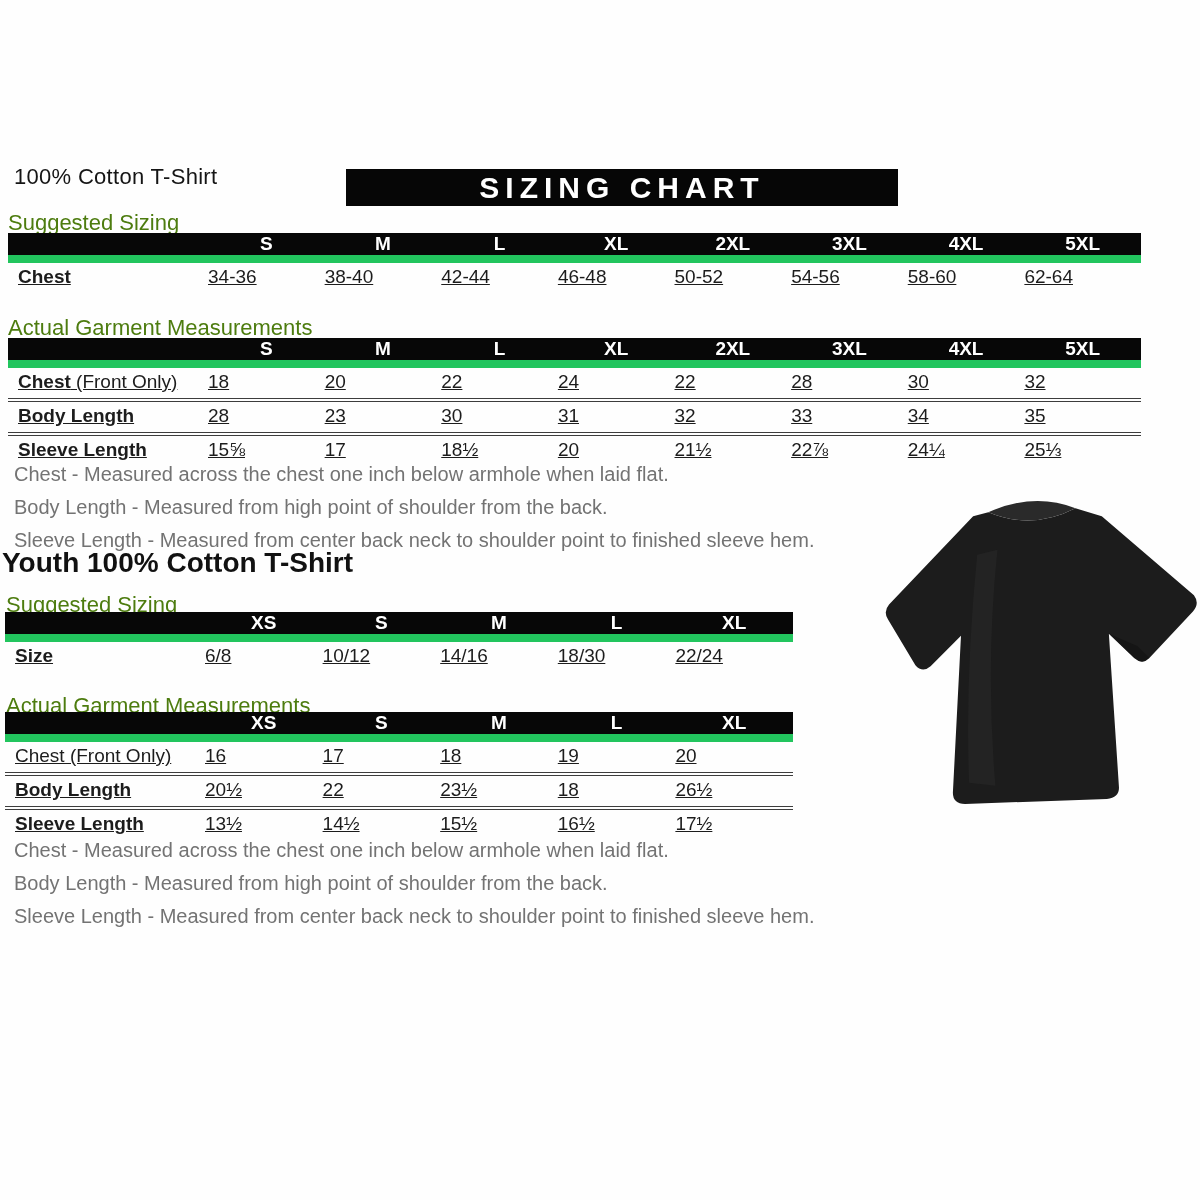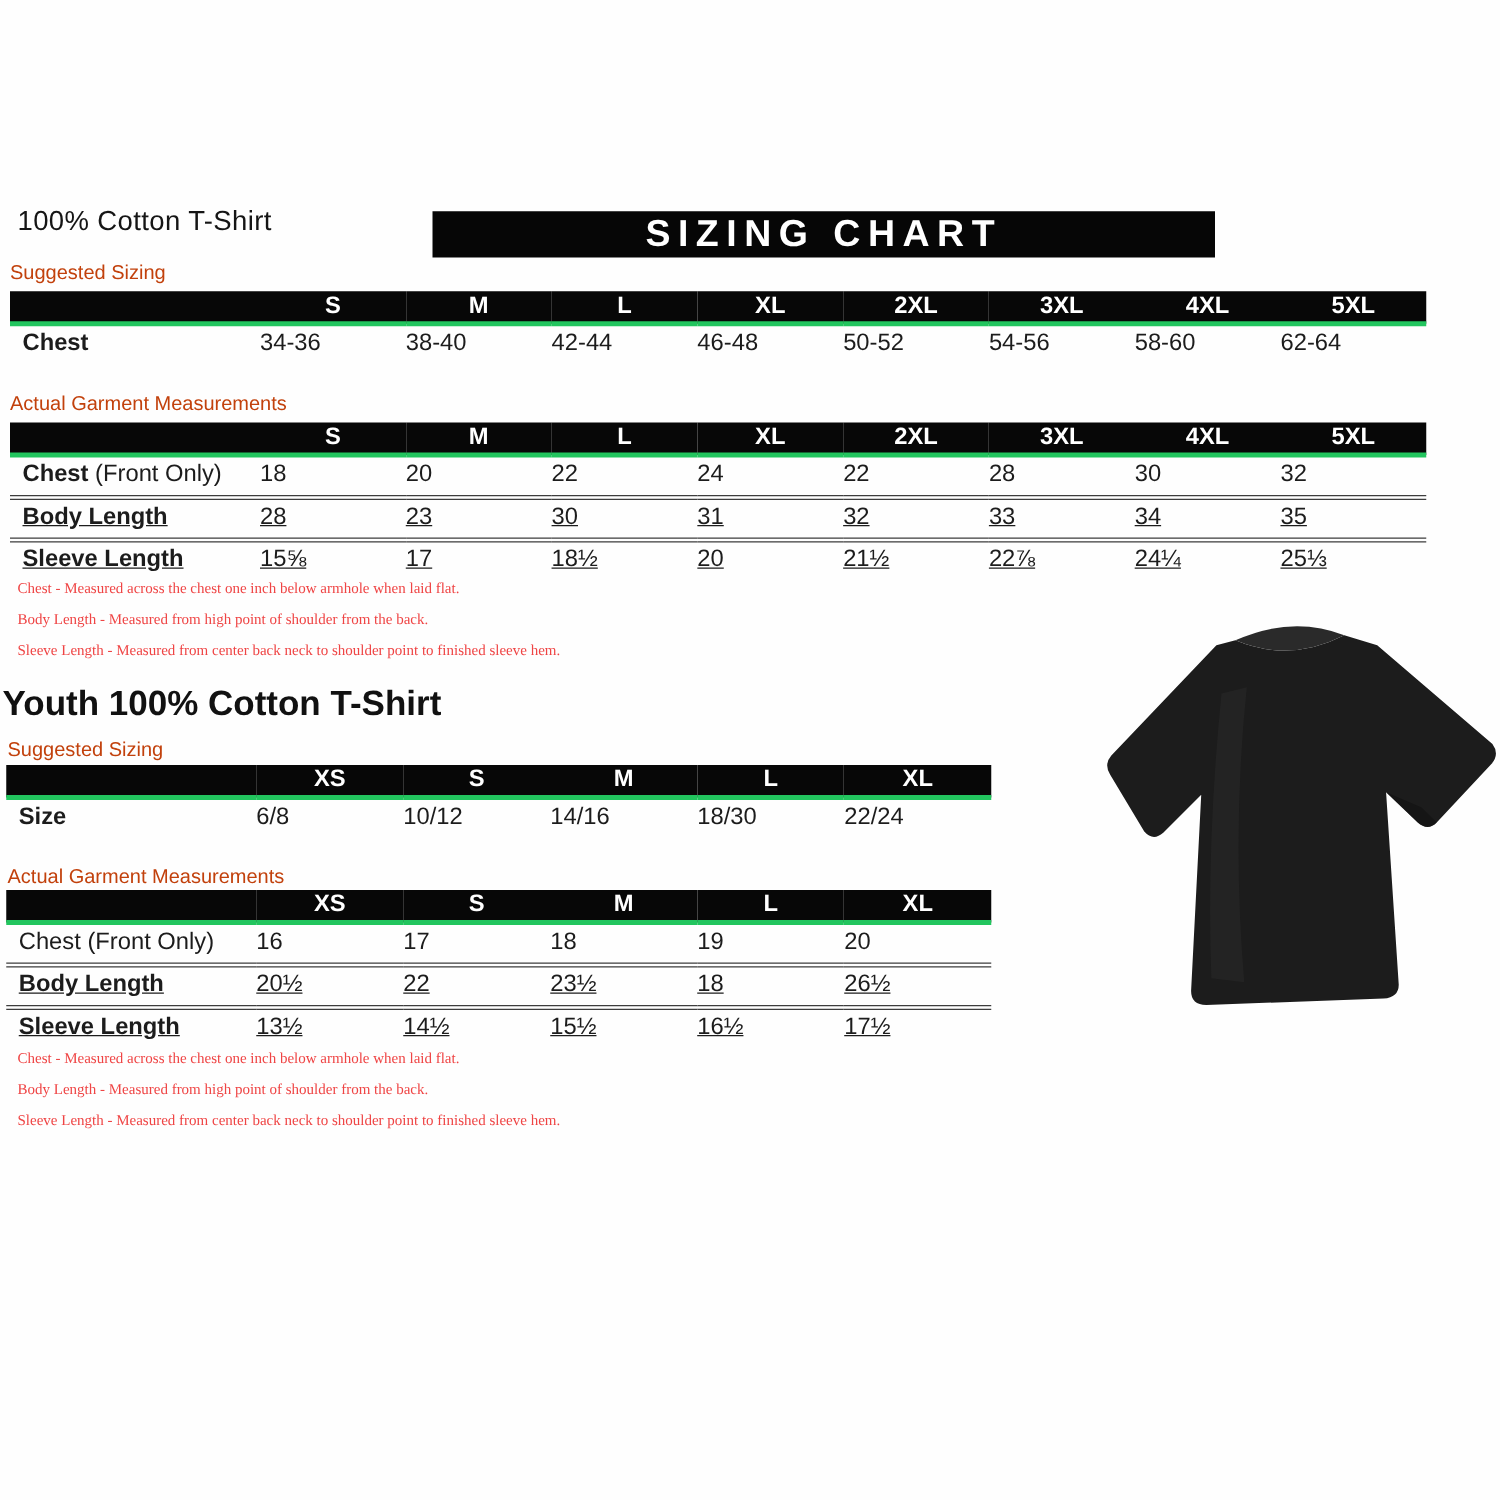--- a/index.html
+++ b/index.html
@@ -15,27 +15,27 @@
 
   .abs { position: absolute; }
 
   #page-title {
     left: 14px; top: 164px;
     font-size: 22px; font-weight: 400;
     letter-spacing: 0.3px; color: #151515;
     margin: 0;
   }
   #sizing-banner {
-    left: 346px; top: 169px; width: 626px; height: 37px;
+    left: 346px; top: 169px; width: 552px; height: 37px;
     background: #060606; color: #ffffff;
     display: flex; align-items: center; justify-content: center;
     font-size: 30px; font-weight: 700; letter-spacing: 6px;
   }
 
-  .section-label { font-size: 16px; color: #c2410c; }
+  .section-label { font-size: 22px; color: #4d7c0f; }
   #adult-suggested-label { left: 8px;  top: 210px; }
   #adult-actual-label    { left: 8px;  top: 315px; }
   #youth-suggested-label { left: 6px;  top: 592px; }
   #youth-actual-label    { left: 6px;  top: 693px; }
 
   #youth-title {
     left: 2px; top: 547px;
     font-size: 28px; font-weight: 700; color: #111;
     margin: 0;
   }
@@ -55,24 +55,24 @@
     font-size: 19px; font-weight: 700;
     text-align: center; height: 26px; padding: 0;
     border-bottom: 2px solid #fdfdfd;
   }
   table.sz td {
     font-size: 19px; text-align: left;
     padding: 3px 0 5px; color: #1c1c1c;
   }
   table.sz td.lbl { text-align: left; padding-left: 10px; }
   table.sz .b { font-weight: 700; }
-  table.sz tbody tr:first-child td { border-top: 4px solid #22c55e; }
+  table.sz tbody tr:first-child td { border-top: 8px solid #22c55e; text-decoration: underline; }
   table.sz tbody tr + tr td { border-top: 4px double #3d3d3d; text-decoration: underline; }
 
-  .notes { left: 14px; font-size: 12px; color: #ef4444; font-family: Liberation Serif, serif; }
+  .notes { left: 14px; font-size: 20px; color: #737373; }
   #notes-adult { top: 463px; }
   #notes-youth { top: 839px; }
   .notes p { margin: 0 0 10px 0; }
 
   #tshirt-figure { left: 884px; top: 494px; width: 314px; height: 314px; }
 </style>
 </head>
 <body>
 
 <h1 class="abs" id="page-title">100% Cotton T-Shirt</h1>

